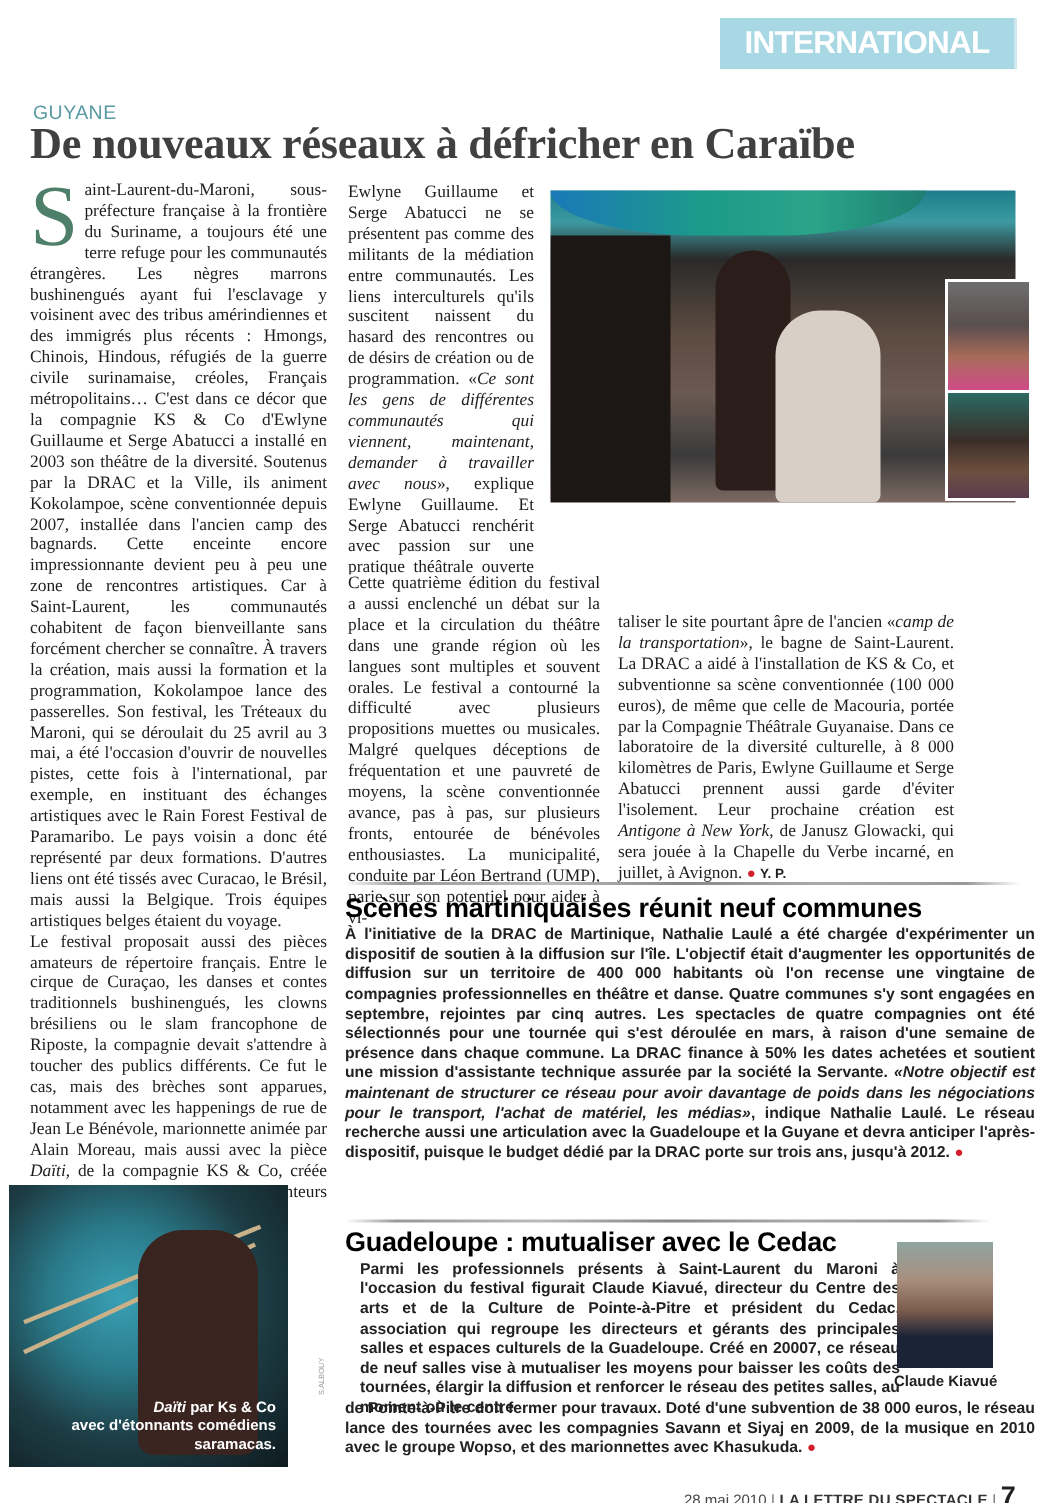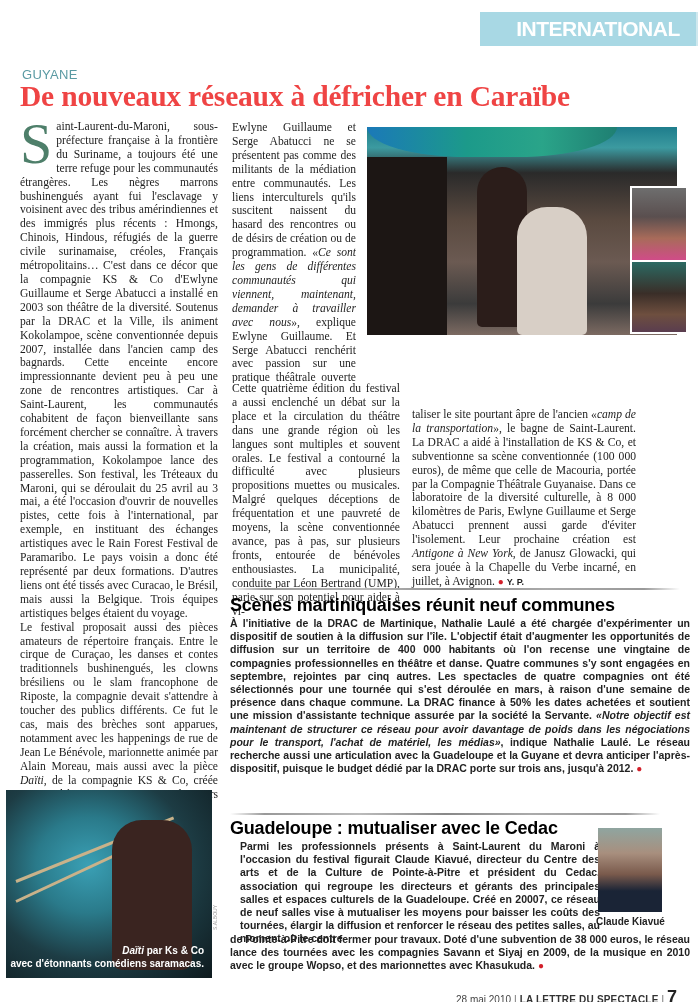--- a/index.html
+++ b/index.html
@@ -9,29 +9,28 @@
       font-family: "Liberation Serif", serif;
     }
     .abs { position: absolute; }
     .rubric {
       left: 480px; top: 12px; width: 196px; height: 34px;
       background: #a8d8e4; color: #ffffff;
       font-family: "Liberation Sans", sans-serif; font-weight: bold;
       font-size: 21px; letter-spacing: -0.5px;
       display: flex; align-items: center; justify-content: center;
       border-right: 2px solid #cfe8ee;
-      padding-left: 20px;
     }
     .kicker {
       left: 22px; top: 67px; font-family: "Liberation Sans", sans-serif;
       font-size: 13px; color: #5a9aa3; letter-spacing: 0.3px;
     }
     .headline {
       left: 20px; top: 80px; font-family: "Liberation Serif", serif;
-      font-weight: bold; font-size: 29.5px; color: #ef4444; white-space: nowrap;
+      font-weight: bold; font-size: 29.5px; color: #404040; white-space: nowrap;
       letter-spacing: -0.2px;
     }
     .col {
       font-size: 11.6px; line-height: 13.9px; text-align: justify;
       hyphens: manual;
     }
     .col p { margin: 0; }
     .col1 { left: 20px; top: 120px; width: 198px; }
     .dropcap {
       float: left; font-family: "Liberation Serif", serif;
@@ -80,21 +79,21 @@
     .bt2 { left: 230px; top: 818px; }
     .box-body {
       font-family: "Liberation Sans", sans-serif; font-weight: bold;
       font-size: 10.5px; line-height: 13.2px; color: #222; text-align: justify;
     }
     .bb1 { left: 230px; top: 617px; width: 460px; }
     .bb2 { left: 240px; top: 840px; width: 360px; }
     .bb2-full { left: 230px; top: 933px; width: 460px; }
     .box-body .it { font-style: italic; }
     .photo-daiti {
-      left: 6px; top: 790px; width: 206px; height: 188px;
+      left: 6px; top: 790px; width: 186px; height: 188px;
       background: radial-gradient(ellipse at 40% 40%, #3aa0b5 0%, #2a7a8a 30%, #1d3c44 60%, #0e1a1e 100%);
       overflow: hidden;
     }
     .photo-daiti .body1 { position: absolute; right: 20px; top: 30px; width: 80px; height: 150px; background: #3a2420; border-radius: 30px 30px 10px 10px; }
     .photo-daiti .stick { position: absolute; left: 10px; top: 90px; width: 170px; height: 3px; background: #c9b28a; transform: rotate(-22deg); transform-origin: left; }
     .photo-daiti .stick2 { top: 110px; transform: rotate(-25deg); }
     .caption-daiti {
       position: absolute; right: 8px; bottom: 8px; text-align: right;
       color: #fff; font-family: "Liberation Sans", sans-serif; font-weight: bold;
       font-size: 10px; line-height: 12.5px;

